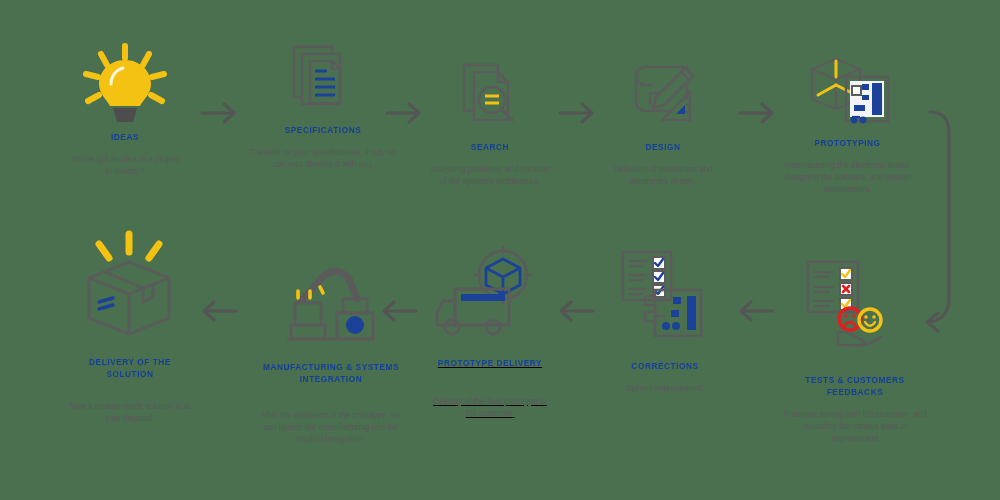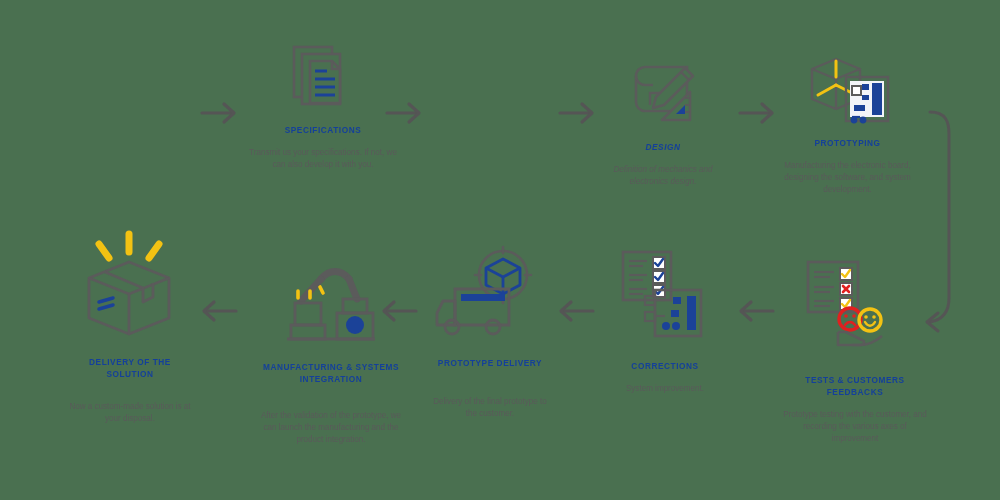--- a/index.html
+++ b/index.html
@@ -31,20 +31,40 @@
   }
   .arrow{position:absolute;}
   .connector{position:absolute;}
   svg{display:block;overflow:visible;}
 </style>
 </head>
 <body style="background: rgb(74, 112, 80);">
 
 <div class="stage">
 
+  <div class="step" style="left:65px;top:45px;width:120px;">
+    <div class="icon-wrap">
+      <svg width="90" height="82" viewBox="0 0 90 82">
+        <g stroke="#f3c213" stroke-width="6" stroke-linecap="round">
+          <line x1="45" y1="2" x2="45" y2="14"></line>
+          <line x1="21" y1="10" x2="27" y2="21"></line>
+          <line x1="69" y1="10" x2="63" y2="21"></line>
+          <line x1="6" y1="30" x2="18" y2="33"></line>
+          <line x1="84" y1="30" x2="72" y2="33"></line>
+          <line x1="8" y1="57" x2="19" y2="51"></line>
+          <line x1="82" y1="57" x2="71" y2="51"></line>
+        </g>
+        <path d="M45 16 C30 16 19 27 19 40 C19 50 27 56 30 62 L60 62 C63 56 71 50 71 40 C71 27 60 16 45 16 Z" fill="#f3c213"></path>
+        <path d="M31 40 C31 32 36 26 43 24" fill="none" stroke="#fff" stroke-width="3" stroke-linecap="round" opacity=".85"></path>
+        <path d="M33 64 L57 64 L53 78 L37 78 Z" fill="#4d4d4d"></path>
+      </svg>
+    </div>
+    <div class="title">IDEAS</div>
+    <div class="desc">You've got an idea or a project to realize ?</div>
+  </div>
 
   <div class="arrow" style="left:200px;top:100px;">
     <svg width="40" height="26" viewBox="0 0 40 26">
         <g stroke="#555" stroke-width="3.2" fill="none" stroke-linecap="round" stroke-linejoin="round">
           <line x1="2" y1="13" x2="33" y2="13"></line>
           <polyline points="24,4 34,13 24,22"></polyline>
         </g>
       </svg>
   </div>
 
@@ -69,31 +89,48 @@
 
   <div class="arrow" style="left:385px;top:100px;">
     <svg width="40" height="26" viewBox="0 0 40 26">
         <g stroke="#555" stroke-width="3.2" fill="none" stroke-linecap="round" stroke-linejoin="round">
           <line x1="2" y1="13" x2="33" y2="13"></line>
           <polyline points="24,4 34,13 24,22"></polyline>
         </g>
       </svg>
   </div>
 
+  <div class="step" style="left:425px;top:55px;width:130px;">
+    <div class="icon-wrap">
+      <svg width="60" height="66" viewBox="0 0 60 66">
+        <rect x="4" y="3" width="34" height="46" fill="none" stroke="#5b5b5b" stroke-width="2.6"></rect>
+        <path d="M14 10 h24 l10 10 v38 H14 Z" fill="#4a7050" stroke="#5b5b5b" stroke-width="2.6"></path>
+        <path d="M38 10 v10 h10" fill="none" stroke="#5b5b5b" stroke-width="2.6"></path>
+        <circle cx="32" cy="38" r="13" fill="#4a7050" stroke="#5b5b5b" stroke-width="2.6"></circle>
+        <line x1="41" y1="47" x2="52" y2="58" stroke="#5b5b5b" stroke-width="3.2" stroke-linecap="round"></line>
+        <g stroke="#f3c213" stroke-width="3">
+            <line x1="25" y1="34" x2="39" y2="34"></line>
+            <line x1="25" y1="41" x2="39" y2="41"></line>
+          </g>
+      </svg>
+    </div>
+    <div class="title">SEARCH</div>
+    <div class="desc">Analysing problems, and creation of the system's architecture.</div>
+  </div>
 
   <div class="arrow" style="left:558px;top:100px;">
     <svg width="40" height="26" viewBox="0 0 40 26">
         <g stroke="#555" stroke-width="3.2" fill="none" stroke-linecap="round" stroke-linejoin="round">
           <line x1="2" y1="13" x2="33" y2="13"></line>
           <polyline points="24,4 34,13 24,22"></polyline>
         </g>
       </svg>
   </div>
 
-  <div class="step" style="left:598px;top:55px;width:130px;font-style:italic;">
+  <div class="step" style="left:598px;top:55px;width:130px;">
     <div class="icon-wrap">
       <svg width="70" height="66" viewBox="0 0 70 66">
         <path d="M8 14 c0 -6 5 -9 9 -9 h42 v44 H17 c-5 0 -9 -4 -9 -9 Z" fill="#4a7050" stroke="#5b5b5b" stroke-width="2.6"></path>
         <path d="M8 14 c0 6 5 9 9 9 h8" fill="none" stroke="#5b5b5b" stroke-width="2.4"></path>
         <g stroke="#5b5b5b" stroke-width="2.4" fill="none">
             <polyline points="22,43 22,31 34,31"></polyline>
           </g>
         <path d="M57 6 l8 8 -29 29 -11 3 3 -11 Z" fill="#4a7050" stroke="#5b5b5b" stroke-width="2.6" stroke-linejoin="round"></path>
         <line x1="53" y1="10" x2="61" y2="18" stroke="#5b5b5b" stroke-width="2.4"></line>
         <path d="M34 58 L62 30 L62 58 Z" fill="#4a7050" stroke="#5b5b5b" stroke-width="2.6" stroke-linejoin="round"></path>
@@ -249,21 +286,21 @@
 
   <div class="arrow" style="left:555px;top:298px;">
     <svg width="40" height="26" viewBox="0 0 40 26">
         <g stroke="#555" stroke-width="3.2" fill="none" stroke-linecap="round" stroke-linejoin="round">
           <line x1="38" y1="13" x2="7" y2="13"></line>
           <polyline points="16,4 6,13 16,22"></polyline>
         </g>
       </svg>
   </div>
 
-  <div class="step" style="left:425px;top:245px;width:130px;">
+  <div class="step" style="left:425px;top:245px;width:130px;text-decoration:underline;">
     <div class="icon-wrap" style="height:100px;">
       <svg width="110" height="100" viewBox="0 0 110 100">
         <circle cx="68" cy="30" r="24" fill="none" stroke="#5b5b5b" stroke-width="2.6"></circle>
         <g stroke="#5b5b5b" stroke-width="2.6" stroke-linecap="round">
             <line x1="68" y1="2" x2="68" y2="8"></line>
             <line x1="68" y1="52" x2="68" y2="58"></line>
             <line x1="40" y1="30" x2="46" y2="30"></line>
             <line x1="90" y1="30" x2="96" y2="30"></line>
           </g>
         <g stroke="#1b4298" stroke-width="2.8" fill="none" stroke-linejoin="round">

